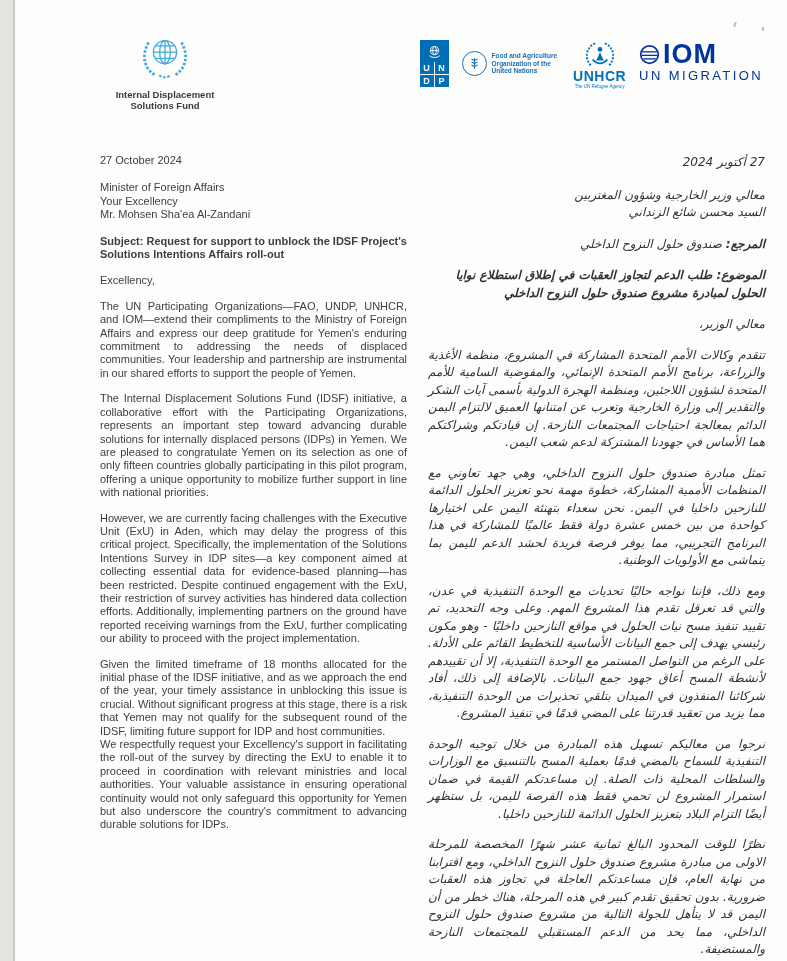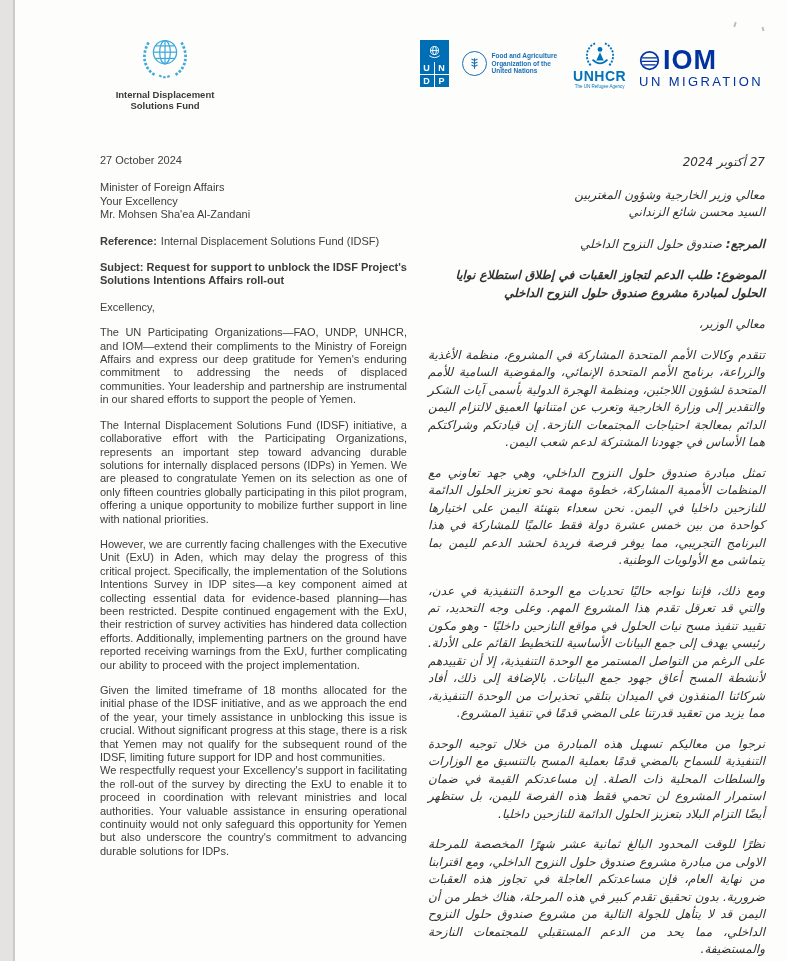--- a/index.html
+++ b/index.html
@@ -36,21 +36,21 @@
     border:1.6px solid var(--fao-blue,#1a6fb5); color:var(--fao-blue,#1a6fb5);
     display:flex; align-items:center; justify-content:center;
   }
   .fao-text { margin-left:5px; font-size:6.5px; line-height:7.6px; font-weight:bold; color:var(--fao-blue,#1a6fb5); }
 
   .unhcr { margin-left:16px; margin-top:1px; text-align:center; color:var(--unhcr-blue,#0072bc); }
   .unhcr-emblem { display:block; margin:0 auto; }
   .unhcr-label { font-size:14px; font-weight:bold; letter-spacing:.5px; line-height:13px; margin-top:1px; }
   .unhcr-tagline { font-size:4.5px; line-height:5px; margin-top:1px; }
 
-  .iom { margin-left:13px; margin-top:9px; color:var(--iom-blue,#0033a0); }
+  .iom { margin-left:13px; margin-top:3px; color:var(--iom-blue,#0033a0); }
   .iom-top { display:flex; align-items:center; }
   .iom-emblem { flex:0 0 auto; }
   .iom-label { font-size:27px; font-weight:bold; line-height:22px; letter-spacing:1px; margin-left:3px; }
   .iom-tagline { font-size:13px; letter-spacing:2.4px; margin-top:3px; text-align:center; white-space:nowrap; }
 
   
   .columns {
     position:absolute; left:100px; top:154px; width:665px;
     display:flex; justify-content:space-between; align-items:flex-start;
   }
@@ -178,23 +178,20 @@
 
   <main class="columns">
 
     <section class="col-en">
       <div class="en-date">27 October 2024</div>
       <div class="en-addr">
         <div>Minister of Foreign Affairs</div>
         <div>Your Excellency</div>
         <div>Mr. Mohsen Sha'ea Al-Zandani</div>
       </div>
-      <div class="en-ref">
-        <span class="ref-label">Reference:</span><span class="ref-text">Internal Displacement Solutions Fund (IDSF)</span>
-      </div>
       <div class="en-subject">Subject: Request for support to unblock the IDSF Project's Solutions Intentions Affairs roll-out</div>
       <div class="en-sal">Excellency,</div>
       <p class="para">The UN Participating Organizations—FAO, UNDP, UNHCR, and IOM—extend their compliments to the Ministry of Foreign Affairs and express our deep gratitude for Yemen's enduring commitment to addressing the needs of displaced communities. Your leadership and partnership are instrumental in our shared efforts to support the people of Yemen.</p>
       <p class="para">The Internal Displacement Solutions Fund (IDSF) initiative, a collaborative effort with the Participating Organizations, represents an important step toward advancing durable solutions for internally displaced persons (IDPs) in Yemen. We are pleased to congratulate Yemen on its selection as one of only fifteen countries globally participating in this pilot program, offering a unique opportunity to mobilize further support in line with national priorities.</p>
       <p class="para">However, we are currently facing challenges with the Executive Unit (ExU) in Aden, which may delay the progress of this critical project. Specifically, the implementation of the Solutions Intentions Survey in IDP sites—a key component aimed at collecting essential data for evidence-based planning—has been restricted. Despite continued engagement with the ExU, their restriction of survey activities has hindered data collection efforts. Additionally, implementing partners on the ground have reported receiving warnings from the ExU, further complicating our ability to proceed with the project implementation.</p>
       <p class="para m0b">Given the limited timeframe of 18 months allocated for the initial phase of the IDSF initiative, and as we approach the end of the year, your timely assistance in unblocking this issue is crucial. Without significant progress at this stage, there is a risk that Yemen may not qualify for the subsequent round of the IDSF, limiting future support for IDP and host communities.</p>
       <p class="para">We respectfully request your Excellency's support in facilitating the roll-out of the survey by directing the ExU to enable it to proceed in coordination with relevant ministries and local authorities. Your valuable assistance in ensuring operational continuity would not only safeguard this opportunity for Yemen but also underscore the country's commitment to advancing durable solutions for IDPs.</p>
     </section>
 
     <section class="col-ar" dir="rtl" lang="ar">

